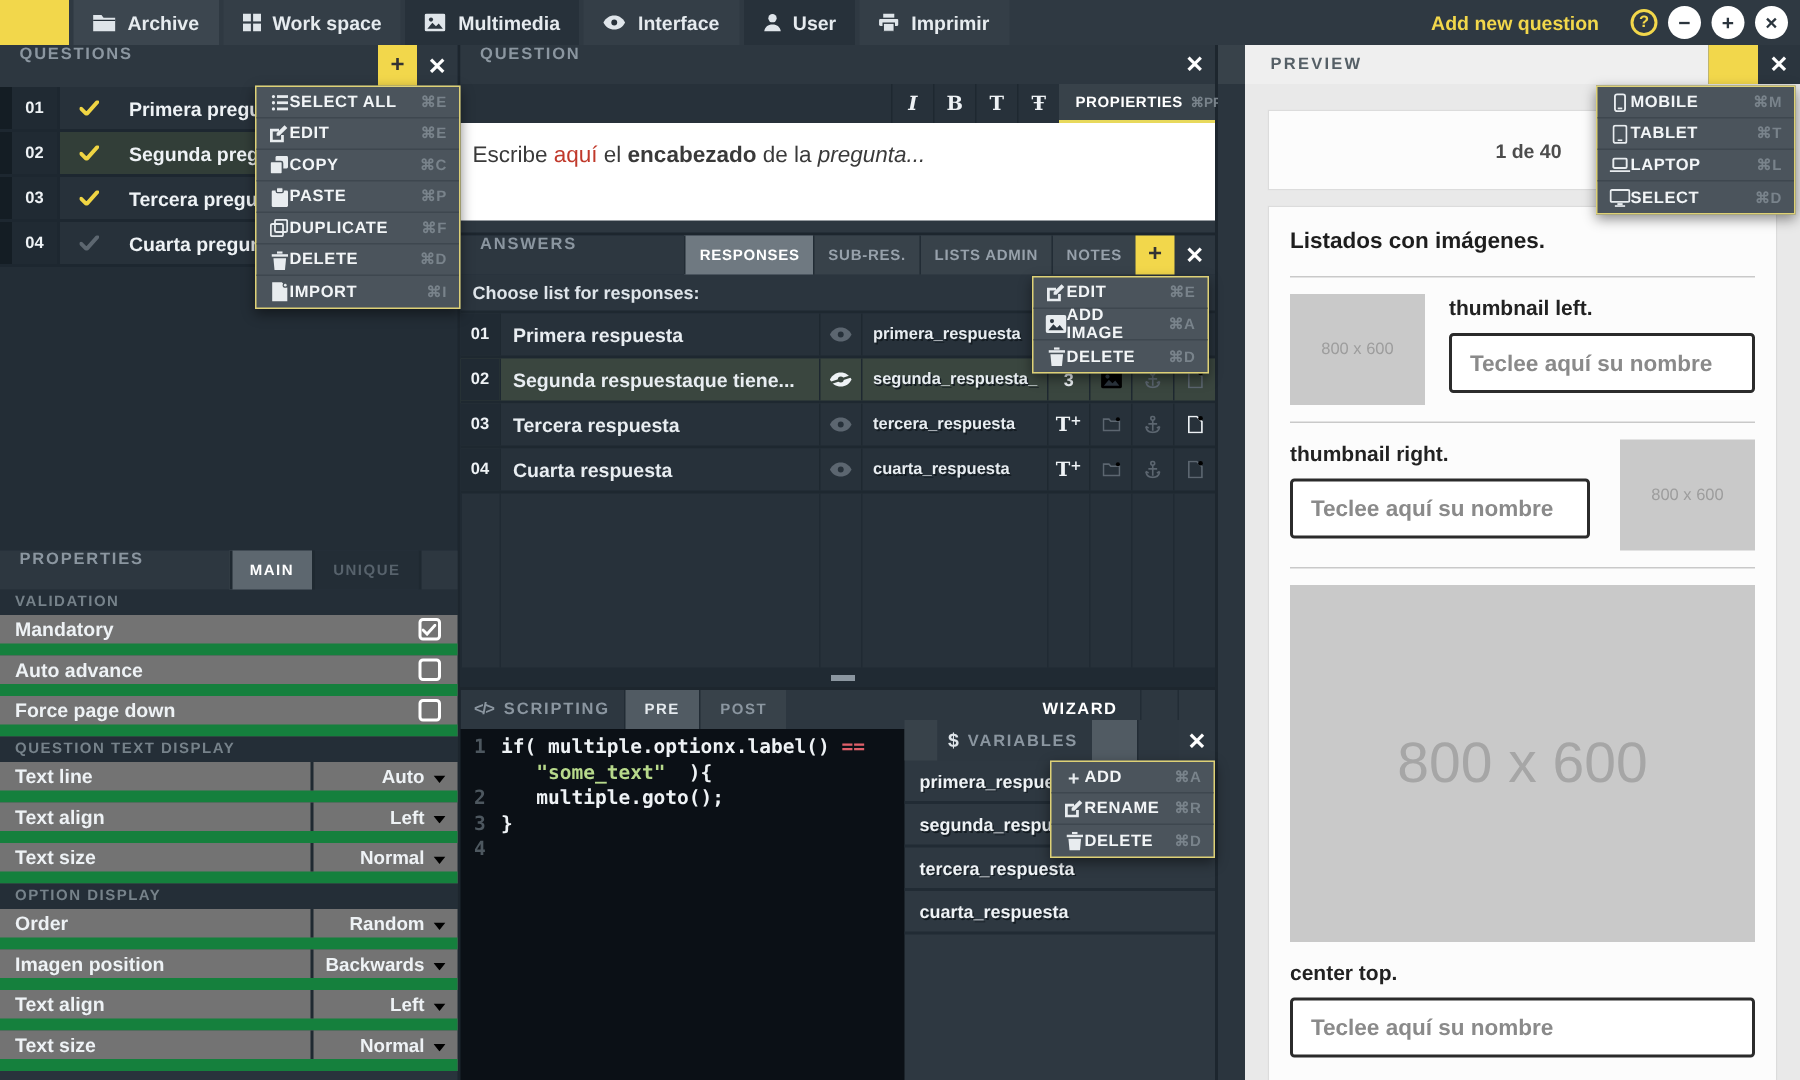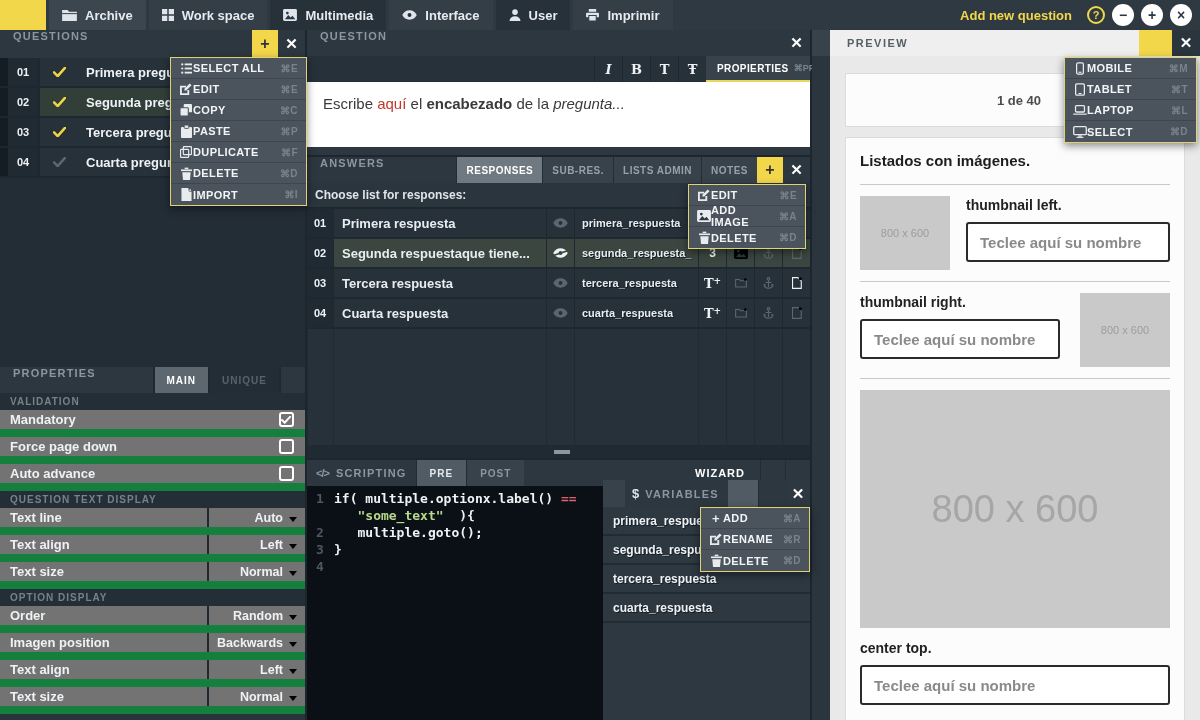--- a/index.html
+++ b/index.html
@@ -9,21 +9,21 @@
   .ic svg{display:block;fill:currentColor}
 
   
   .topbar{position:absolute;left:0;top:0;width:1200px;height:30px;background:#2f3942;display:flex;align-items:stretch}
   .logo{width:46px;background:#f2d74b;display:flex;align-items:center;justify-content:center}
   .tb-menu{display:flex;gap:3px;margin-left:3px}
   .tb-item{display:flex;align-items:center;gap:8px;padding:0 13px;font-weight:700;font-size:13px;color:#e6ebef;cursor:pointer}
   .tb-item .ic{color:#dfe5ea}
   .tb-lite{background:#3c464f}.tb-mid{background:#343e47}.tb-dark{background:#27313a}
   .topbar-right{margin-left:auto;display:flex;align-items:center;gap:7px;padding-right:8px}
-  .addq{color:#f2d74b;font-weight:700;font-size:13px;margin-right:8px}
+  .addq{color:#f2d74b;font-weight:700;font-size:13px;margin-right:14px}
   .qmark{width:18px;height:18px;border:2px solid #f2d74b;border-radius:50%;color:#f2d74b;font-weight:700;font-size:11px;display:flex;align-items:center;justify-content:center}
   .winbtn{width:22px;height:22px;border-radius:50%;background:#fff;border:0;color:#2b353e;font-weight:700;font-size:14px;line-height:1;display:flex;align-items:center;justify-content:center;cursor:pointer}
 
   
   .phead{height:26px;background:#2d3740;display:flex;align-items:stretch}
   .phead .titlebit{display:flex;gap:7px;padding:0 6px;color:#8b96a0}
   .ptitle{font-size:11px;font-weight:700;letter-spacing:1.2px;color:#8b96a0}
   .sq-plus{width:26px;background:#f2d74b;color:#333;font-weight:700;font-size:16px;display:flex;align-items:center;justify-content:center;cursor:pointer}
   .sq-x{width:27px;color:#fff;font-weight:700;font-size:15px;display:flex;align-items:center;justify-content:center;cursor:pointer}
   .spacer{flex:1}
@@ -54,21 +54,21 @@
 
   
   .question-panel{position:absolute;left:307px;top:30px;width:503px;height:125px;background:#2d3740}
   .qp-toolbar{height:26px;background:#27313a;display:flex;justify-content:flex-end;align-items:stretch}
   .fbtn{width:28px;border-left:1px solid #1e2830;display:flex;align-items:center;justify-content:center;color:#eef2f5;font-family:"DejaVu Serif",serif;font-weight:700;font-size:13px;cursor:pointer}
   .fbtn.it{font-style:italic}
   .props-btn{width:104px;display:flex;align-items:center;gap:5px;background:#38424a;border-bottom:2px solid #e8d95c;padding:0 6px;cursor:pointer}
   .props-btn .ic{color:#eef2f5}
   .props-btn .lbl{font-size:10px;font-weight:700;color:#fff;letter-spacing:.4px}
   .props-btn .sc{margin-left:auto;font-size:9px;color:#79838b;font-weight:700}
-  .qp-editor{position:absolute;left:0;top:52px;width:503px;height:65px;background:#fff;padding:13px 16px 0;font-size:15px;color:#3a3a3a}
+  .qp-editor{position:absolute;left:0;top:52px;width:503px;height:65px;background:#fff;padding:13px 8px 0;font-size:15px;color:#3a3a3a}
   .seg-red{color:#c0392b}.seg-bold{font-weight:700}.seg-italic{font-style:italic}
 
   
   .answers-panel{position:absolute;left:307px;top:157px;width:503px;height:301px;background:#27313a}
   .atab{display:flex;align-items:center;padding:0 9px;font-size:10px;font-weight:700;letter-spacing:.5px;color:#97a1ab;background:#38424a;border-left:1px solid #222c35;cursor:pointer}
   .atab.active{background:#6f7981;color:#fff}
   .choose-row{height:26px;background:#2b353e;border-bottom:2px solid #1e2830;display:flex;align-items:center;padding-left:8px;font-size:12px;font-weight:700;color:#dfe5ea}
   .arow{height:30px;display:flex;align-items:stretch;border-bottom:2px solid #1e2830;background:#27313a}
   .arow.sel{background:#3a463f}
   .a-num{width:26px;background:#202a33;color:#eef2f5;font-size:11px;font-weight:700;display:flex;align-items:center;justify-content:center}
@@ -296,27 +296,27 @@
           <div class="plabel">Mandatory</div>
           <div class="pcheckcell">
             <span class="cbox">
               <svg viewBox="0 0 12 10" width="10" height="8">
                 <path d="M1 5l3.4 3.4L11 1" fill="none" stroke="currentColor" stroke-width="2.4" stroke-linecap="round"></path>
               </svg>
             </span>
           </div>
         </div>
         <div class="prow">
-          <div class="plabel">Force page down</div>
+          <div class="plabel">Auto advance</div>
           <div class="pcheckcell">
             <span class="cbox"></span>
           </div>
         </div>
         <div class="prow">
-          <div class="plabel">Auto advance</div>
+          <div class="plabel">Force page down</div>
           <div class="pcheckcell">
             <span class="cbox"></span>
           </div>
         </div>
         <div class="psec">QUESTION TEXT DISPLAY</div>
         <div class="prow">
           <div class="plabel">Text line</div>
           <div class="pvalue">
             <span>Auto</span>
             <span class="caret"><svg viewBox="0 0 8 5" width="8" height="5">

